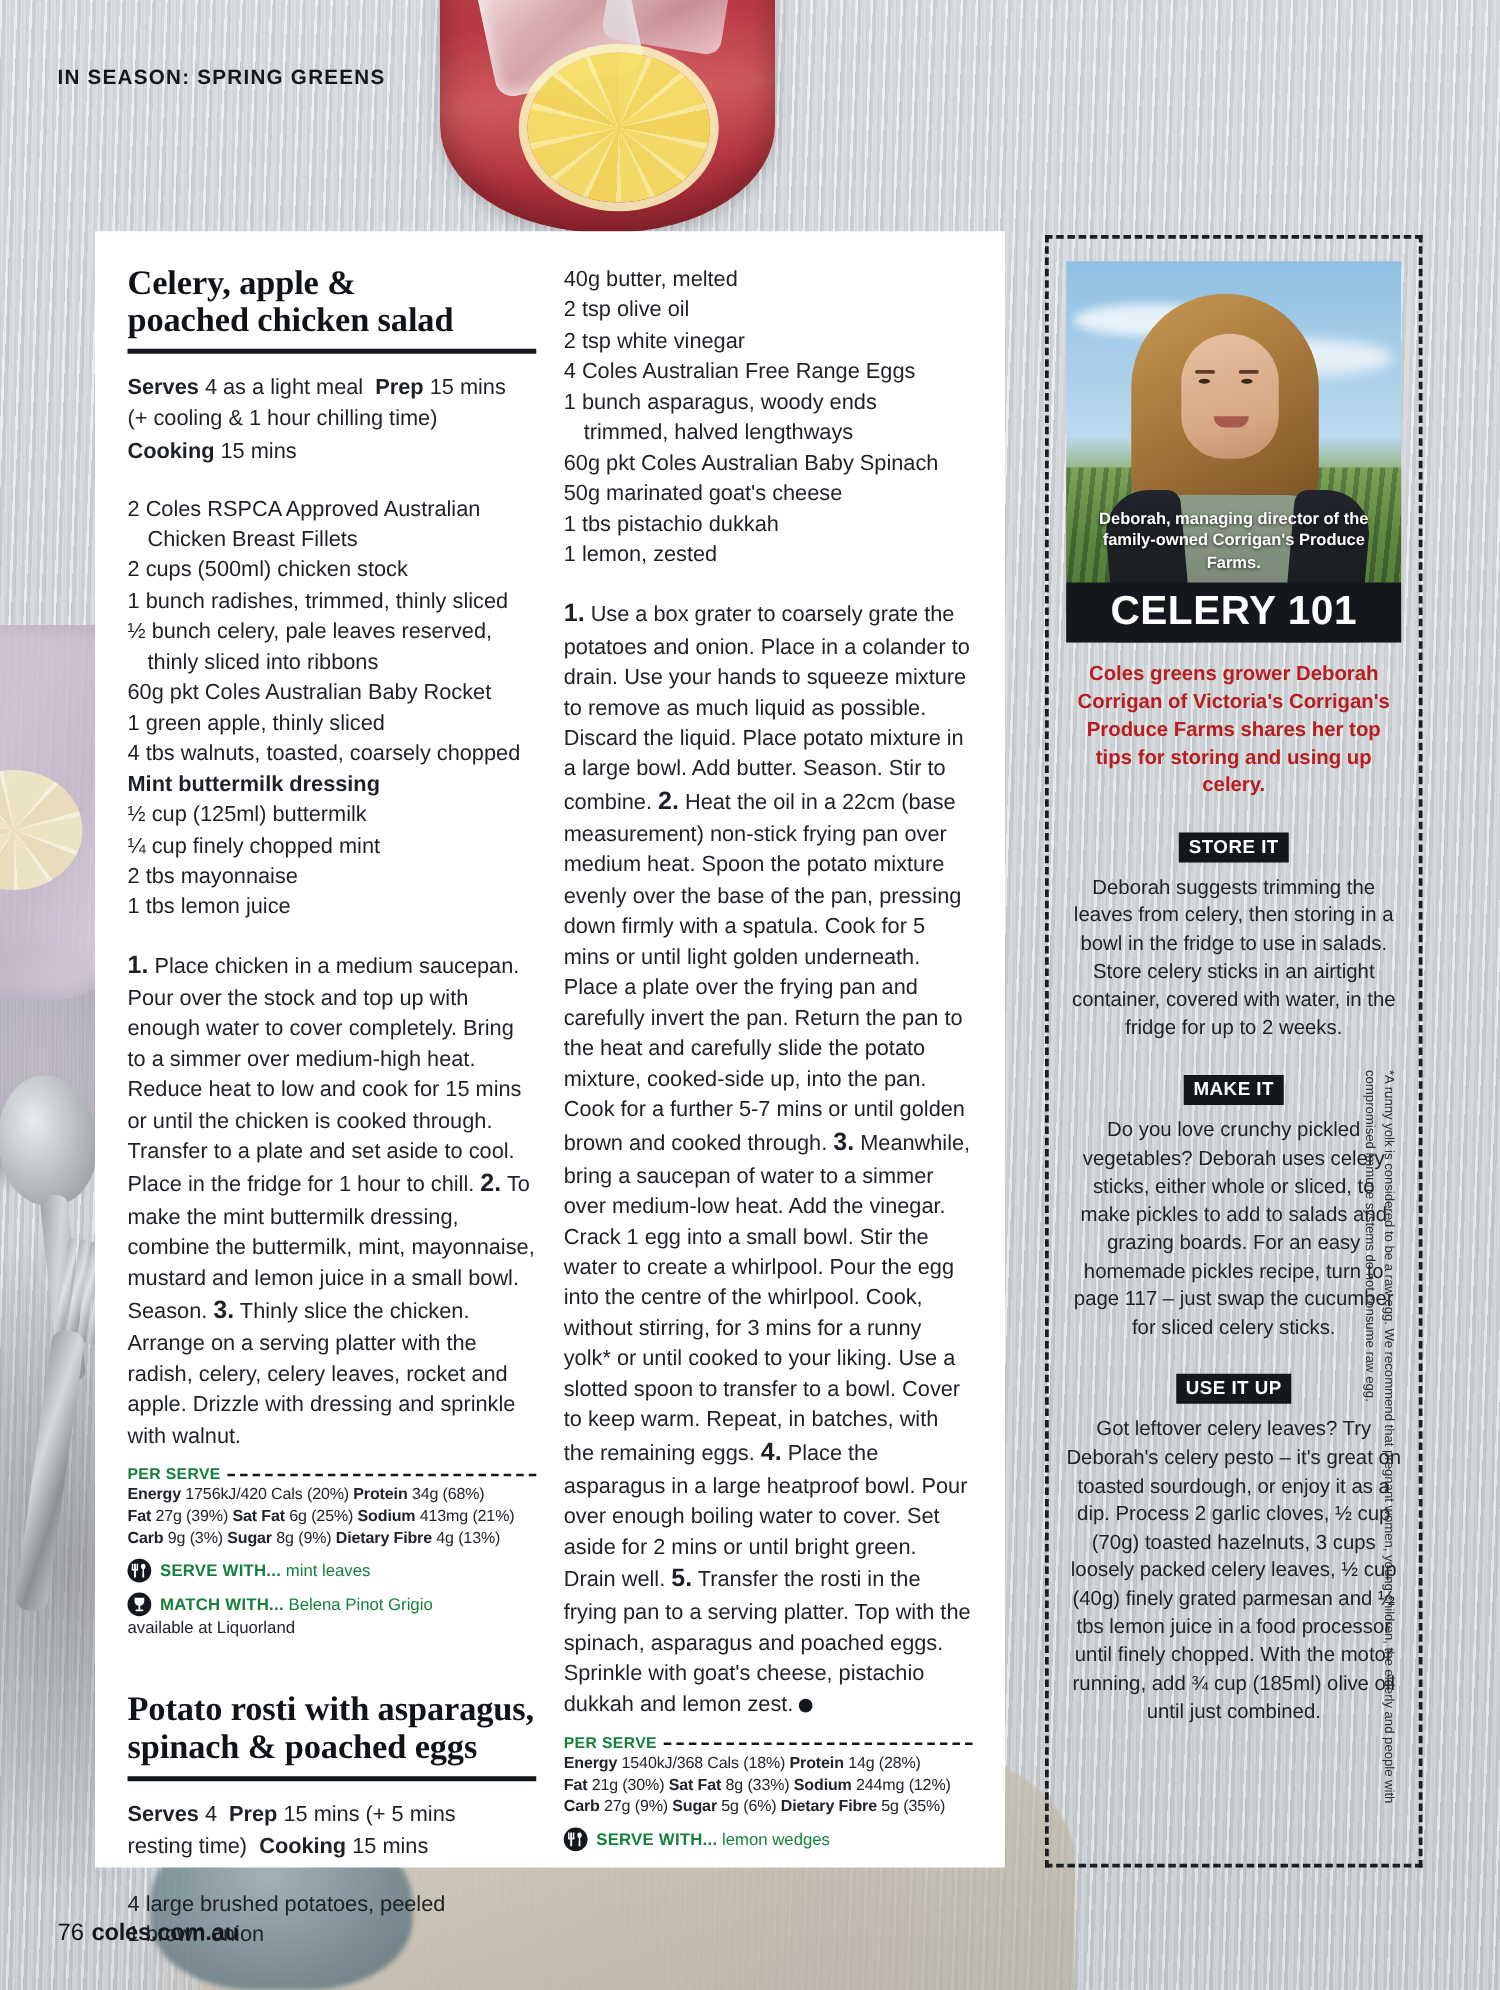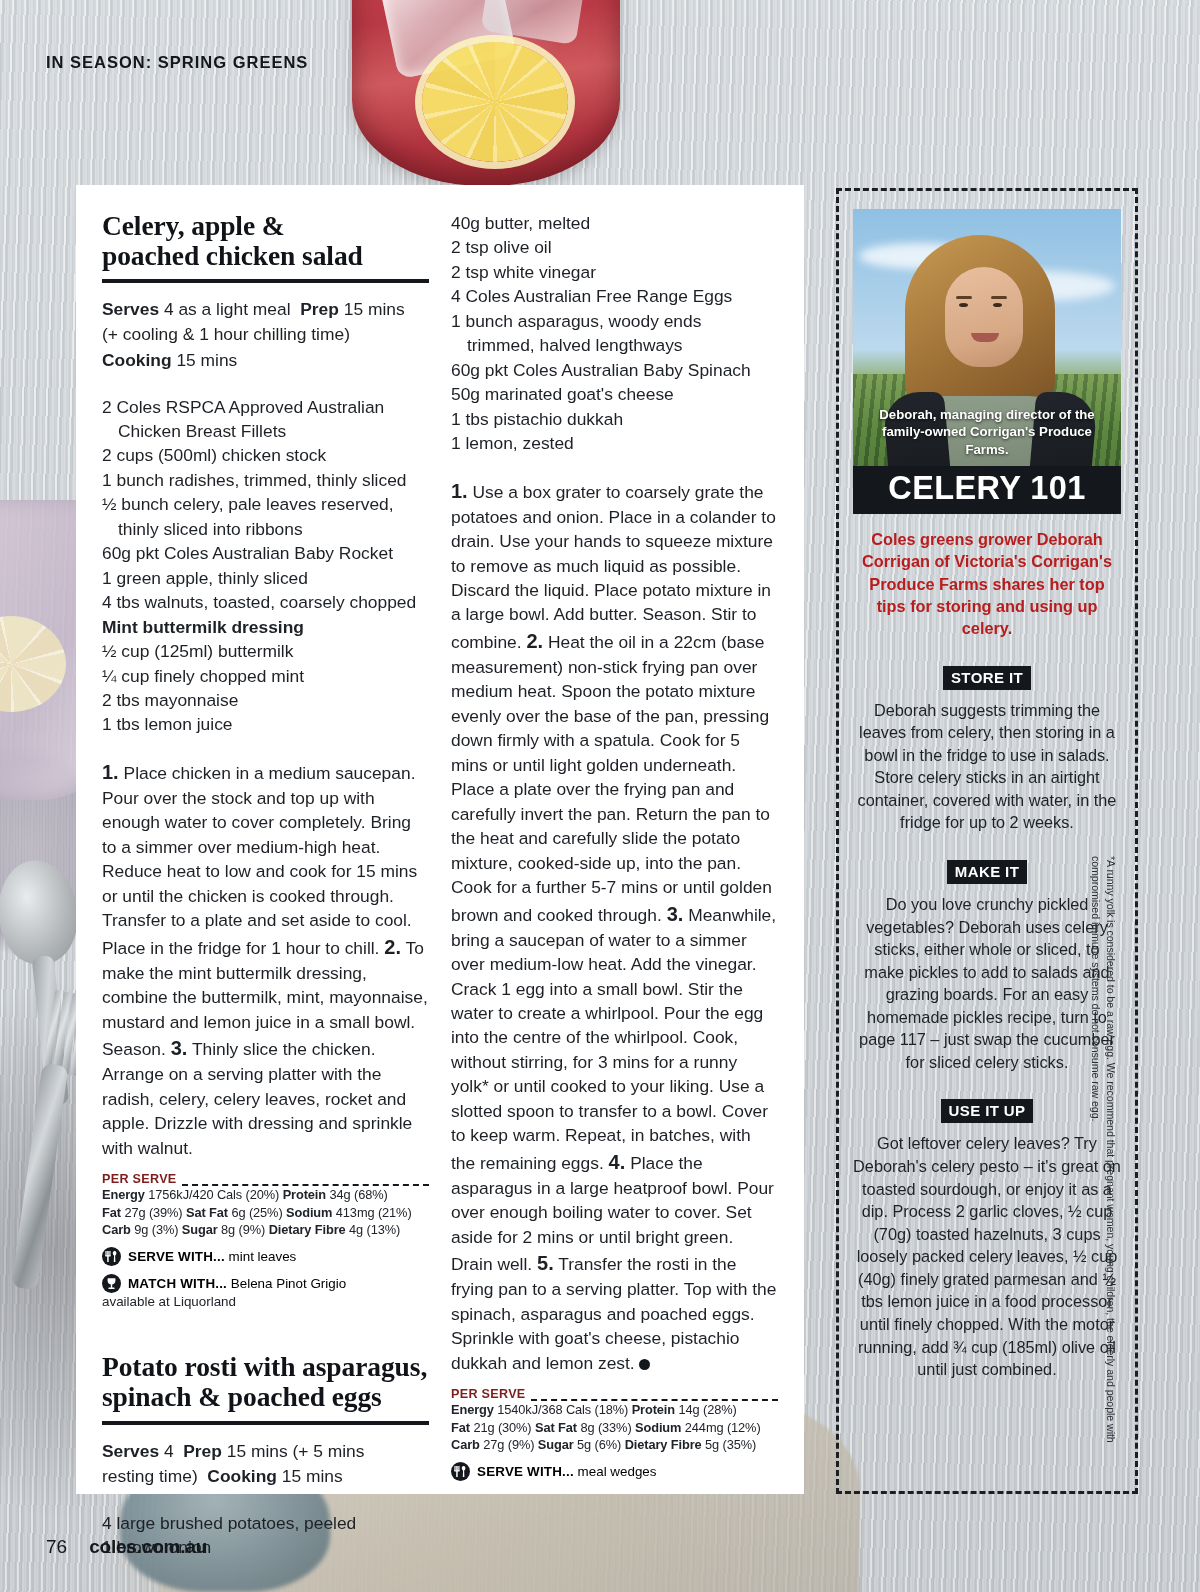--- a/index.html
+++ b/index.html
@@ -188,34 +188,34 @@
   .gap { height: 21px; }
 
   .method { font-size:17.4px; line-height:1.405; color:#1d2126; }
   .method .step { font-weight:700; font-size:20px; }
 
   
   .per-serve {
     margin-top: 12px;
   }
   .ps-head {
-    display:flex; align-items:flex-end; gap:5px;
-    font-size:12.6px; font-weight:800; letter-spacing:.3px; color:#7f1d1d;
+    display:flex; align-items:center; gap:5px;
+    font-size:12.6px; font-weight:800; letter-spacing:.3px; color:#15803d;
   }
   .ps-head .dashes {
     flex:1; height:0; border-top: 2px dashed #14181d; margin-top:1px;
   }
   .ps-line {
     font-size:12.8px; line-height:1.38; color:#20242a; letter-spacing:-0.1px;
   }
   .ps-line b { font-weight:800; }
 
   .with-row {
     display:flex; align-items:flex-start; gap:7px;
-    margin-top:9px; font-size:13.4px; color:#000000; line-height:1.3;
+    margin-top:9px; font-size:13.4px; color:#15803d; line-height:1.3;
   }
   .with-row .lbl { font-weight:800; letter-spacing:.2px; }
   .badge-icon {
     width:19px; height:19px; border-radius:50%; background:#14181d;
     flex: 0 0 19px; position:relative; margin-top:-1px;
   }
   .badge-icon svg { position:absolute; left:0; top:0; }
   .after-note { font-size:13.4px; color:#20242a; line-height:1.3; }
 
   .endmark {
@@ -303,21 +303,21 @@
     width: 620px; height: 56px;
     transform-origin: 0 0;
     transform: rotate(90deg);
     font-size: 10.6px; line-height: 1.42; color:#2a2f35;
     letter-spacing:-0.05px;
   }
 
   
   .footer {
     position:absolute; left:46px; top:1536px;
-    display:flex; align-items:baseline; gap:22px;
+    display:flex; align-items:baseline; gap:6px;
     color:#14181d;
   }
   .footer .pg { font-size:19px; font-weight:500; }
   .footer .site { font-size:19px; font-weight:800; letter-spacing:-0.2px; }
 </style>
 </head>
 <body>
 
 <div class="bg-photo"></div>
 
@@ -538,21 +538,21 @@
         <span class="badge-icon">
           <svg width="19" height="19" viewBox="0 0 19 19">
             <rect x="5.2" y="4" width="1.5" height="11" fill="#fff"></rect>
             <rect x="3.4" y="4" width="1.2" height="5" fill="#fff"></rect>
             <rect x="7.3" y="4" width="1.2" height="5" fill="#fff"></rect>
             <rect x="3.4" y="8.2" width="5.1" height="1.3" fill="#fff"></rect>
             <path d="M12.6 4c1.5 0 2.2 1.6 1.6 3.2-.3.8-.9 1.2-1.1 1.4l.3 6.4h-1.6l.3-6.4c-.2-.2-.8-.6-1.1-1.4-.6-1.6.1-3.2 1.6-3.2z" fill="#fff"></path>
           </svg>
         </span>
         <span><span class="lbl">SERVE WITH...</span>
-        <span>meal wedges</span></span>
+        <span>lemon wedges</span></span>
       </div>
     </div>
   </div>
 </div>
 
 <div class="sidebar">
 
   <div class="sb-photo">
     <div class="cloud1"></div>
     <div class="cloud2"></div>

